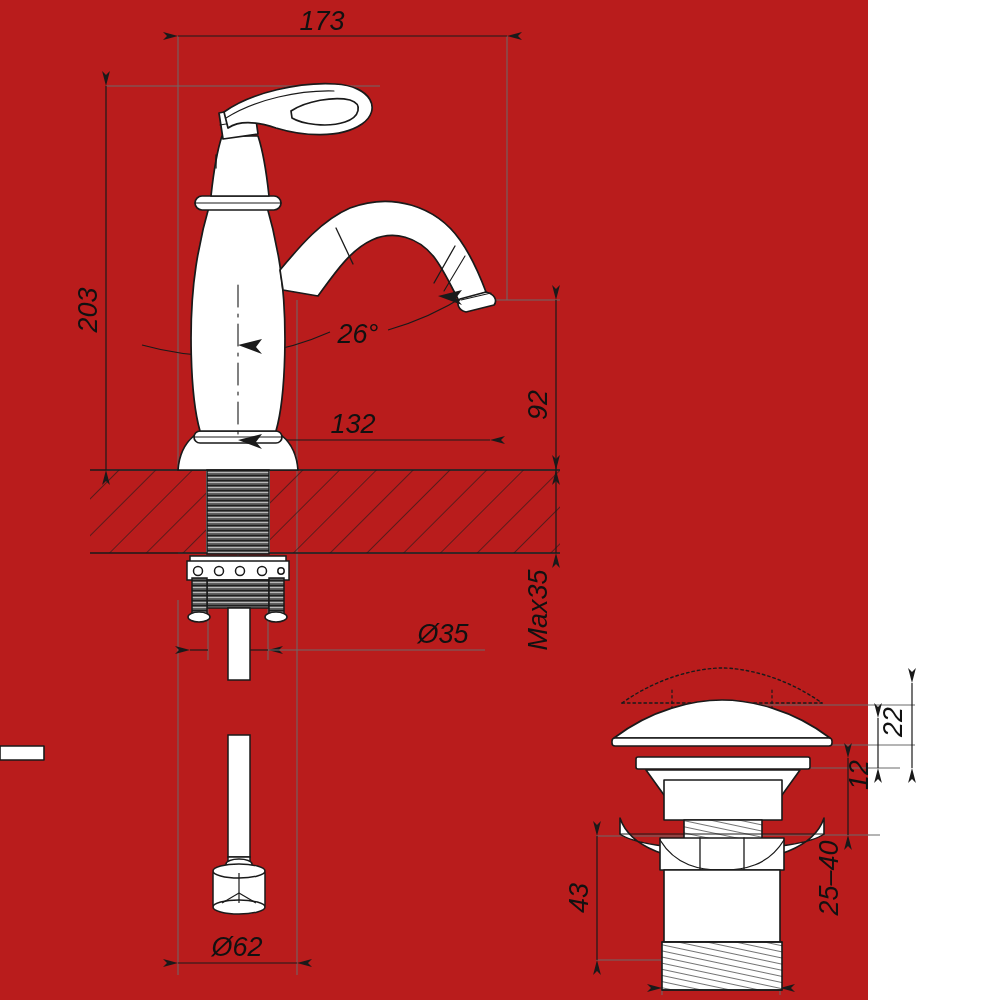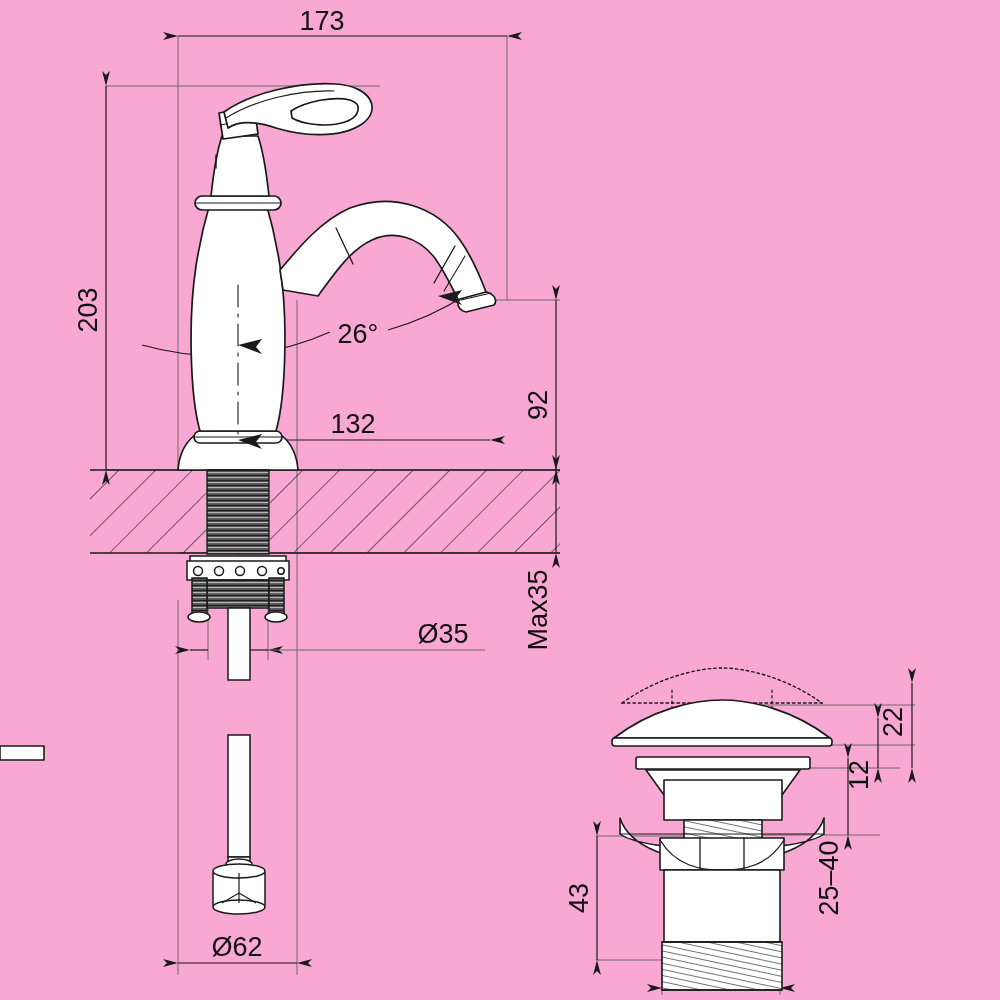--- a/index.html
+++ b/index.html
@@ -1,19 +1,19 @@
 <!DOCTYPE html>
 <html><head>
 <meta charset="utf-8">
 <title>Faucet Technical Drawing</title>
 <style>
   html,body{margin:0;padding:0;background:#ffffff;}
   body{width:1000px;height:1000px;overflow:hidden;
        font-family:"Liberation Sans", sans-serif;}
-  #stage{position:relative;width:1000px;height:1000px;background:#f9a8d4;}
+  #stage{position:relative;width:868px;height:1000px;background:#b91c1c;font-style:italic;}
   svg{display:block;}
   text{font-family:"Liberation Sans", sans-serif;fill:#111111;}
 </style>
 </head>
 <body>
 
 <div id="stage">
 <svg width="1000" height="1000" viewBox="0 0 1000 1000">
 
   <defs>

